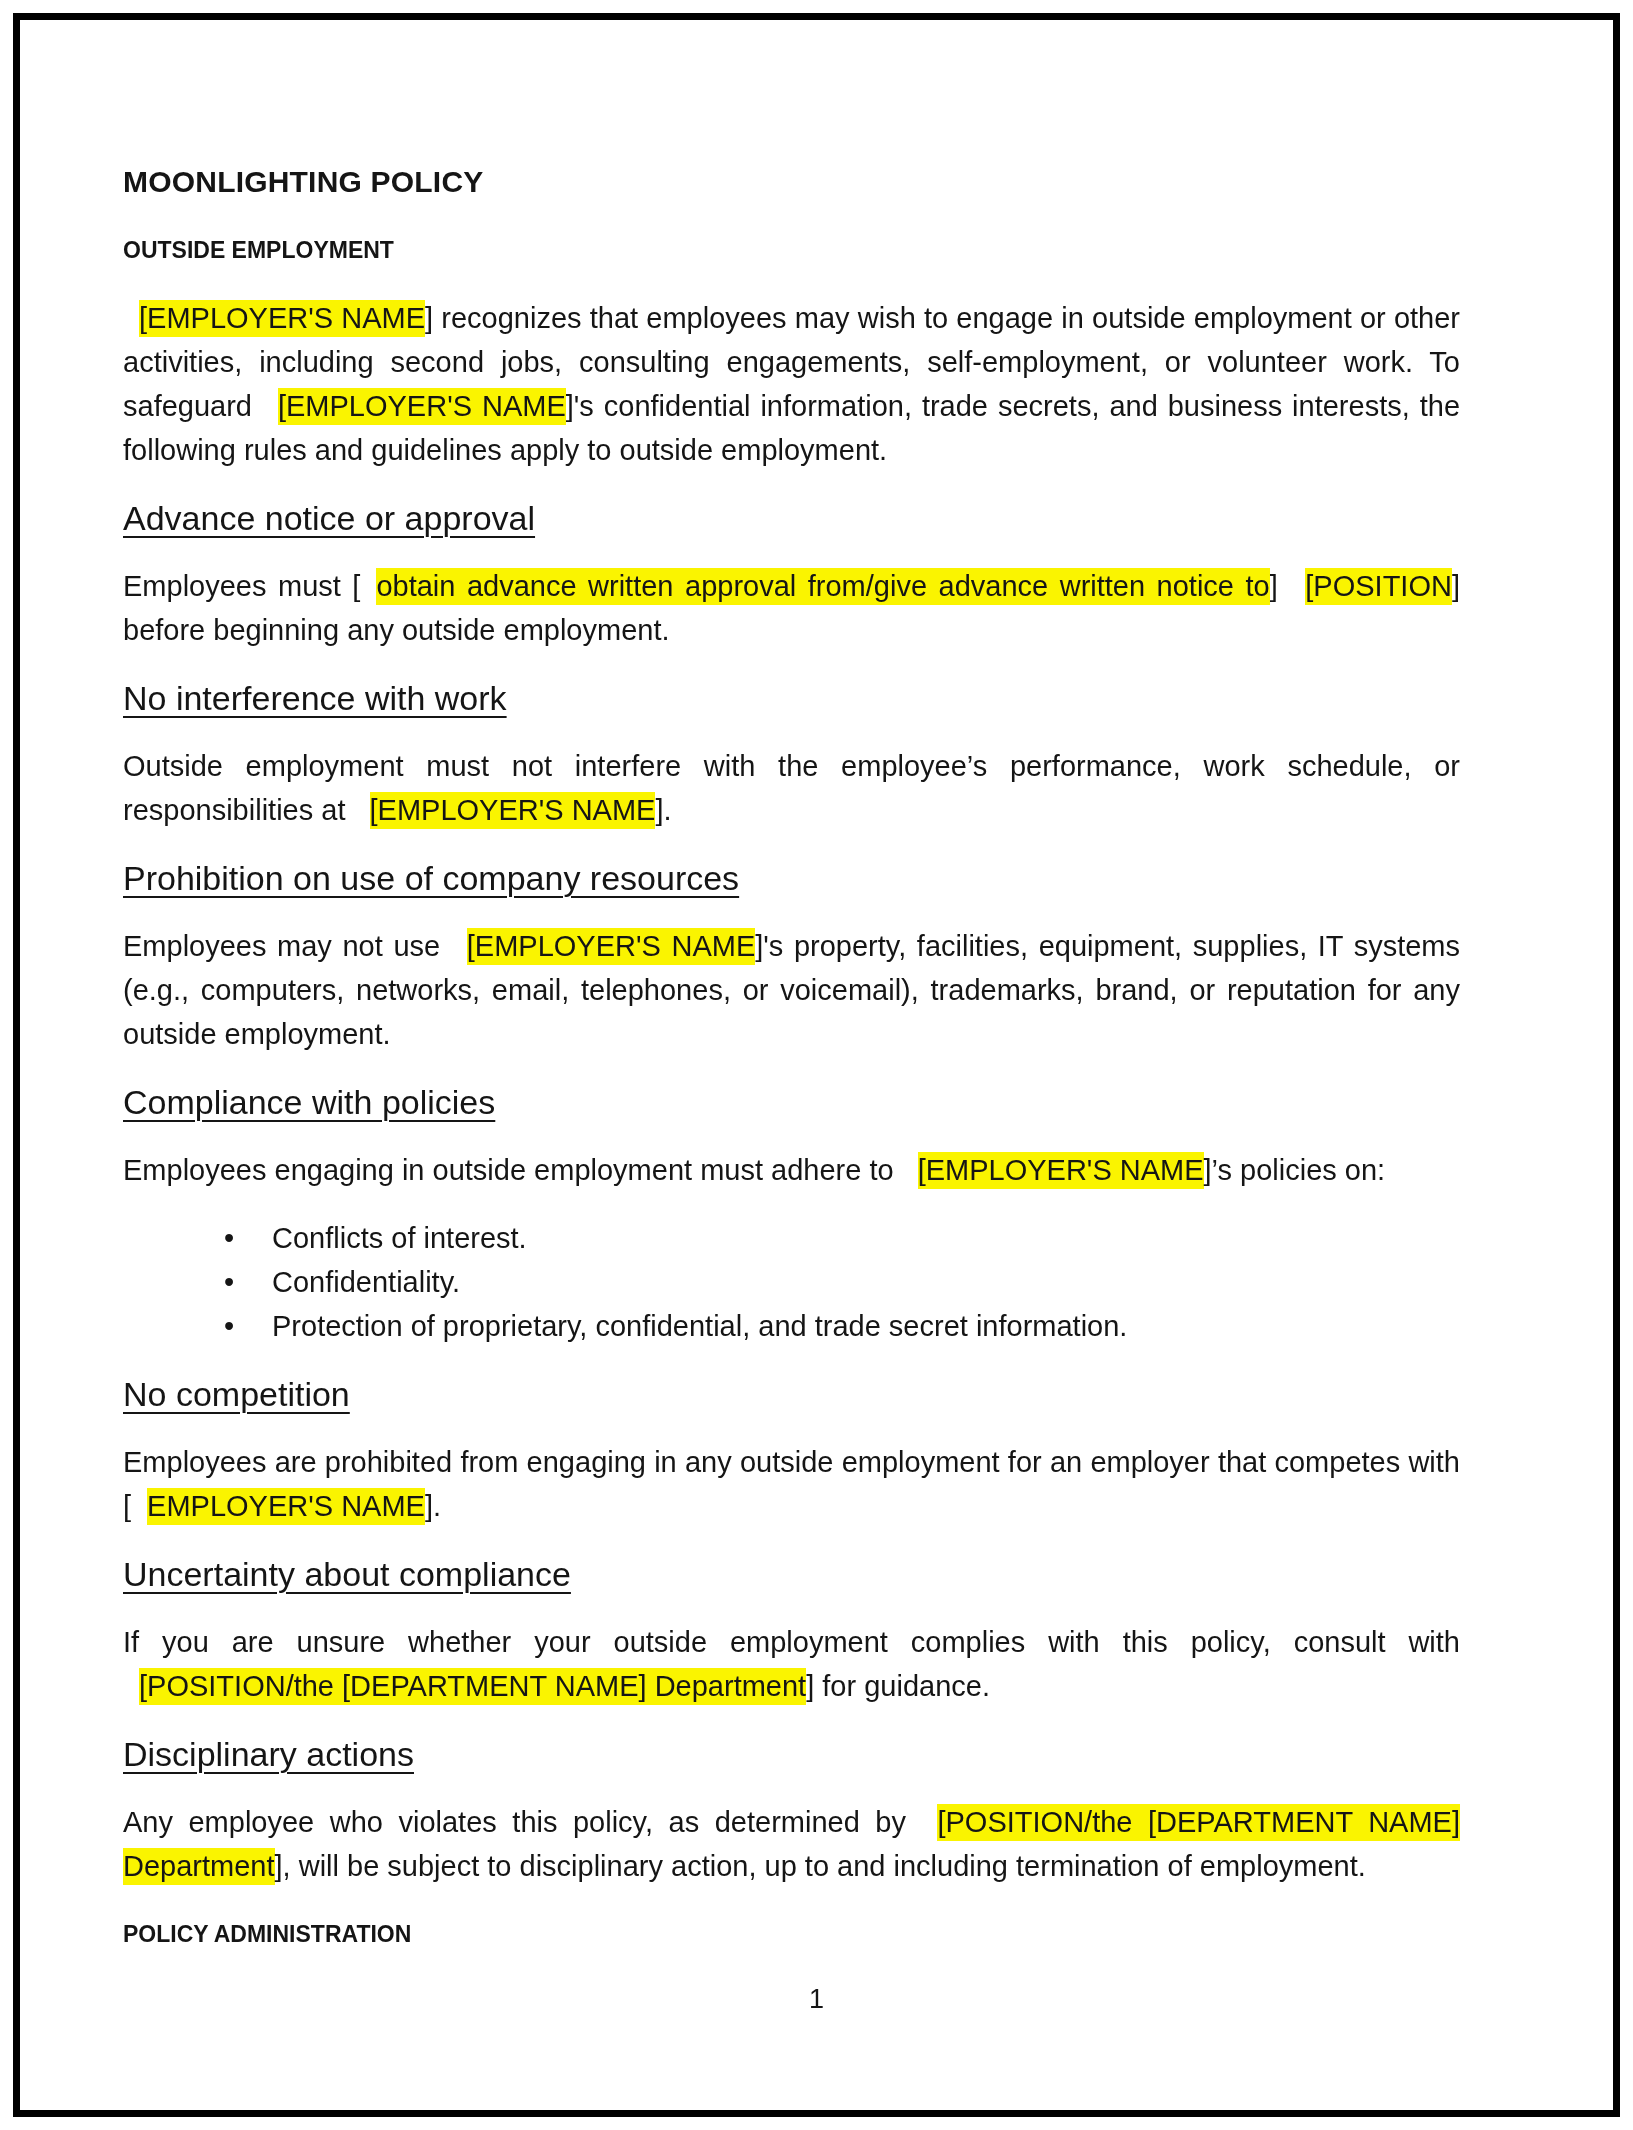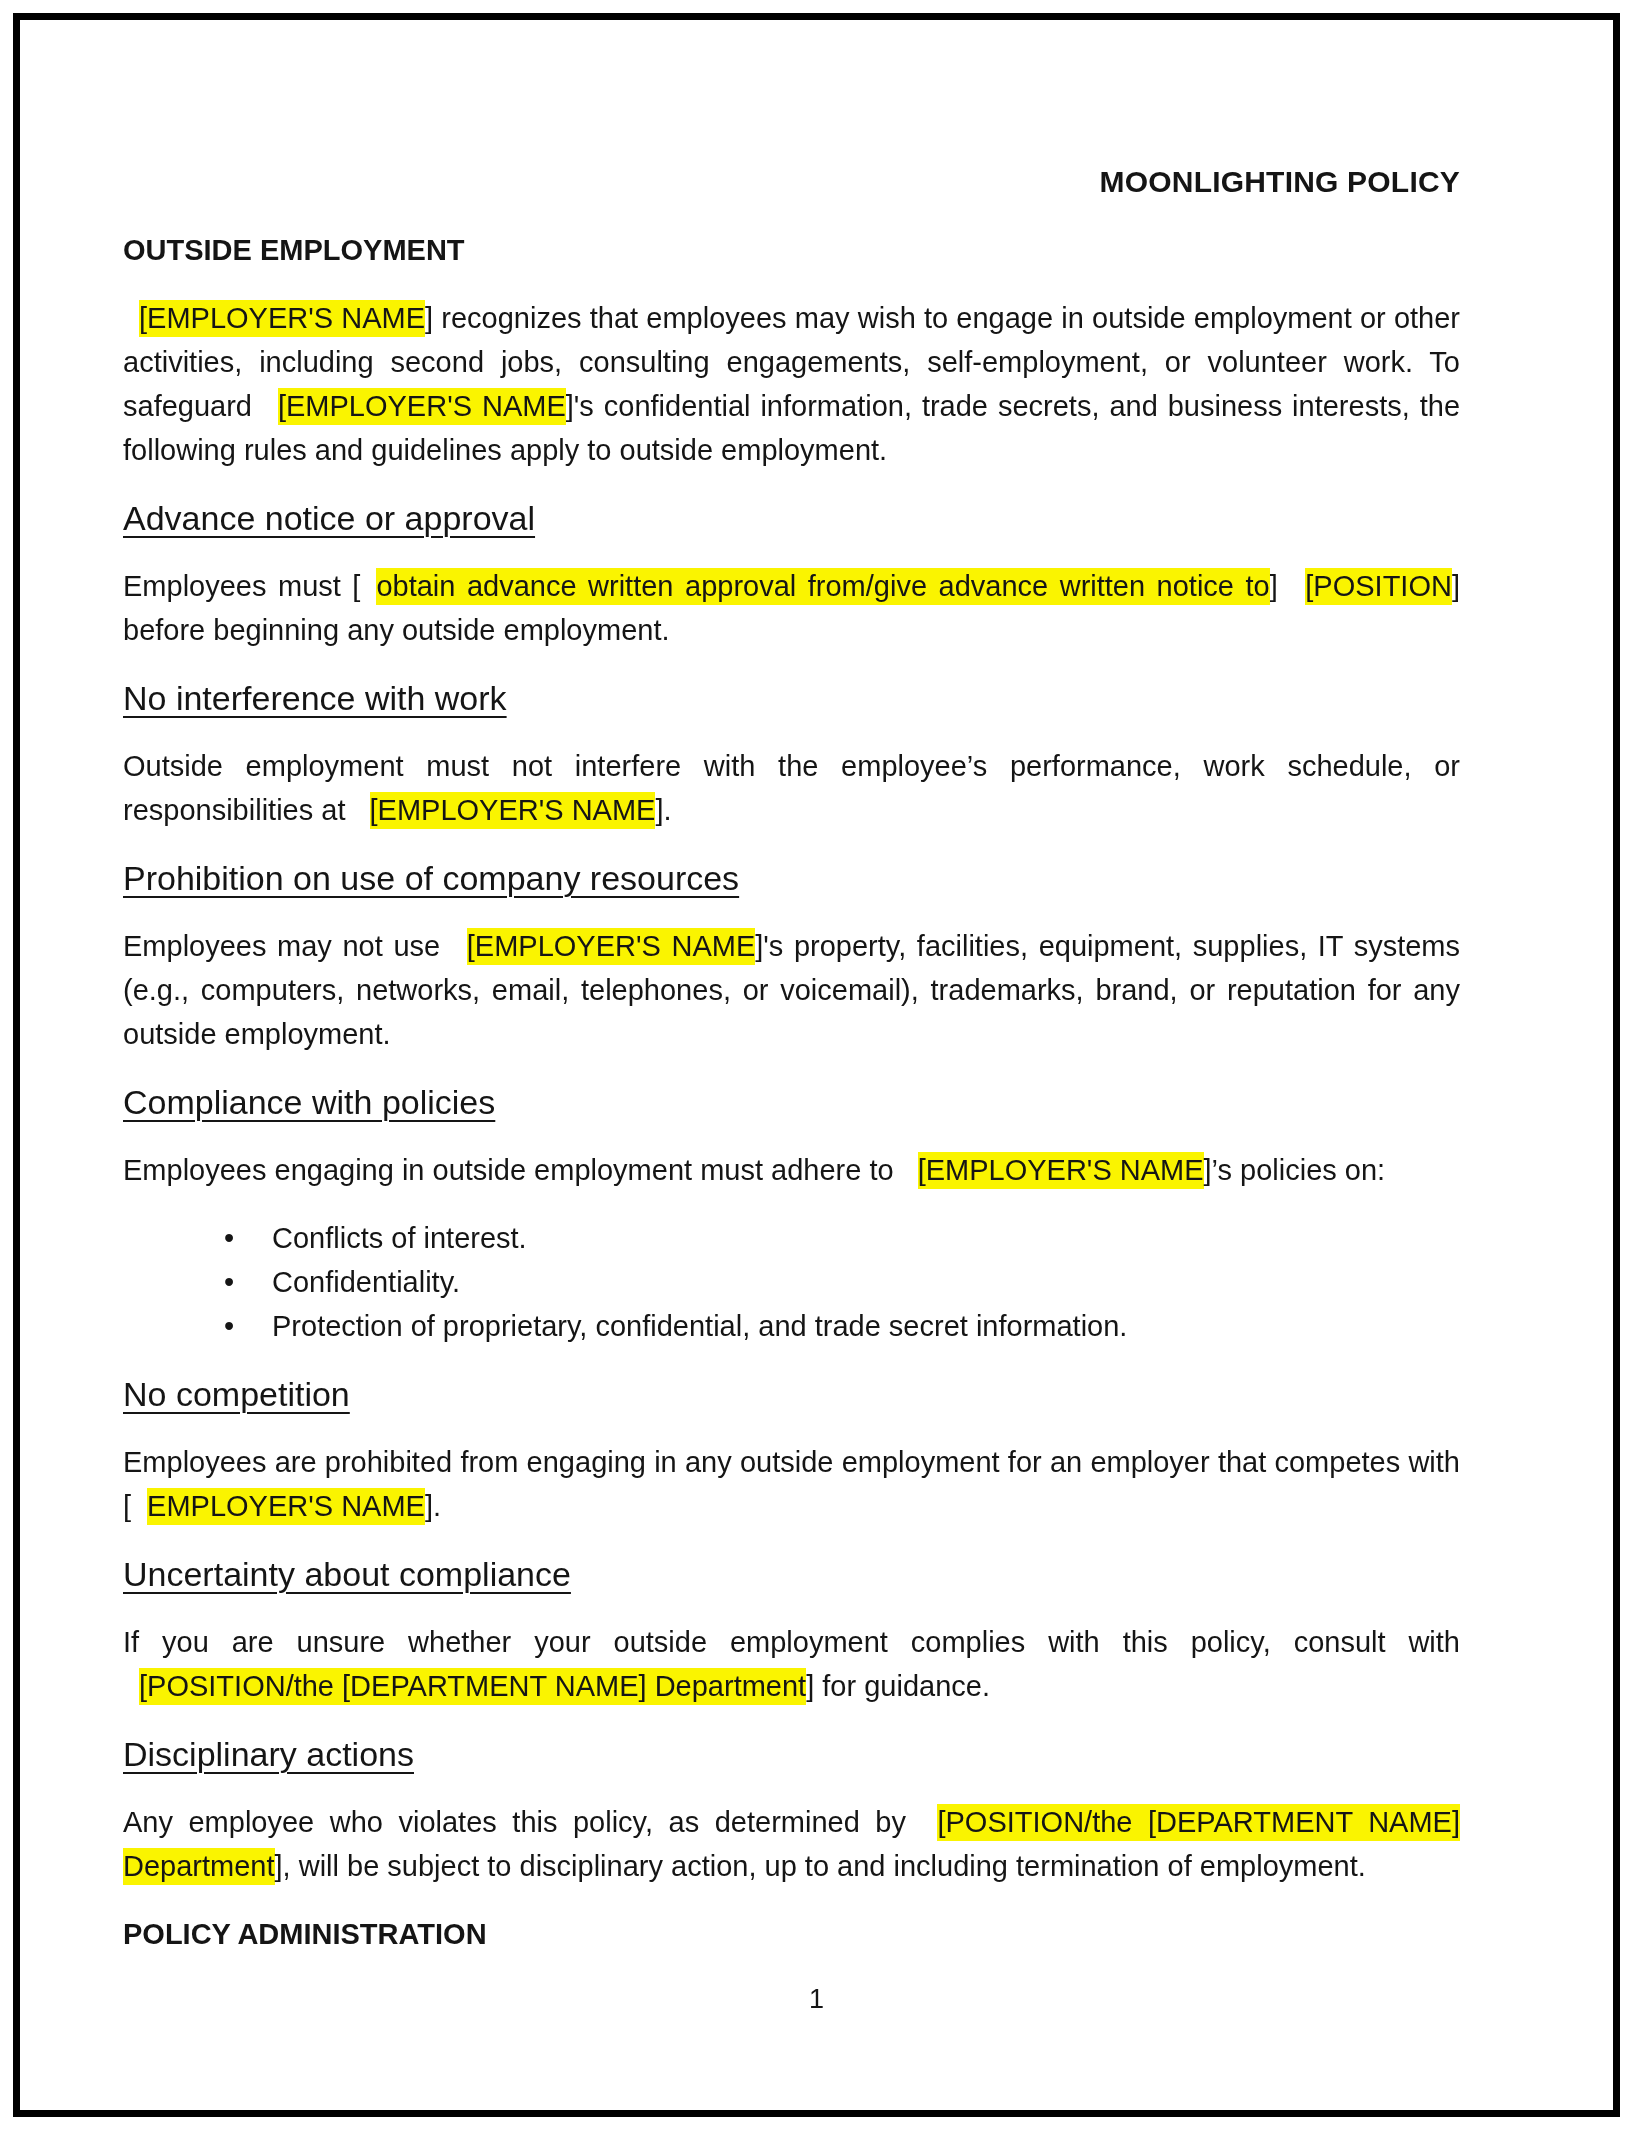--- a/index.html
+++ b/index.html
@@ -26,26 +26,26 @@
     position: absolute;
     top: 160px;
     left: 123px;
     width: 1337px;
   }
   .doc-title {
     margin: 0 0 24px 0;
     font-size: 30px;
     line-height: 44px;
     font-weight: bold;
-    text-align: right;
+    text-align: left;
     letter-spacing: 0.2px;
   }
   .heading {
     margin: 0 0 24px 0;
-    font-size: 29px;
+    font-size: 23px;
     line-height: 44px;
     font-weight: bold;
   }
   .subheading {
     margin: 0 0 24px 0;
     font-size: 34px;
     line-height: 44px;
     font-weight: normal;
   }
   .subheading .u {

